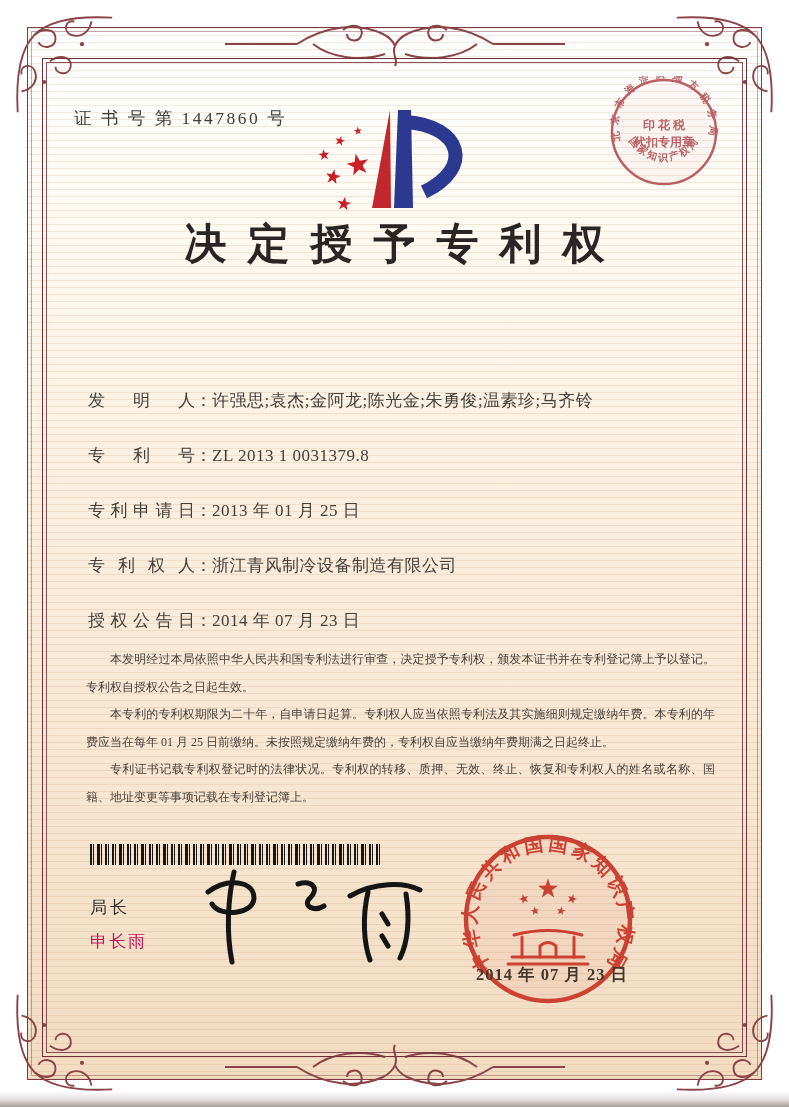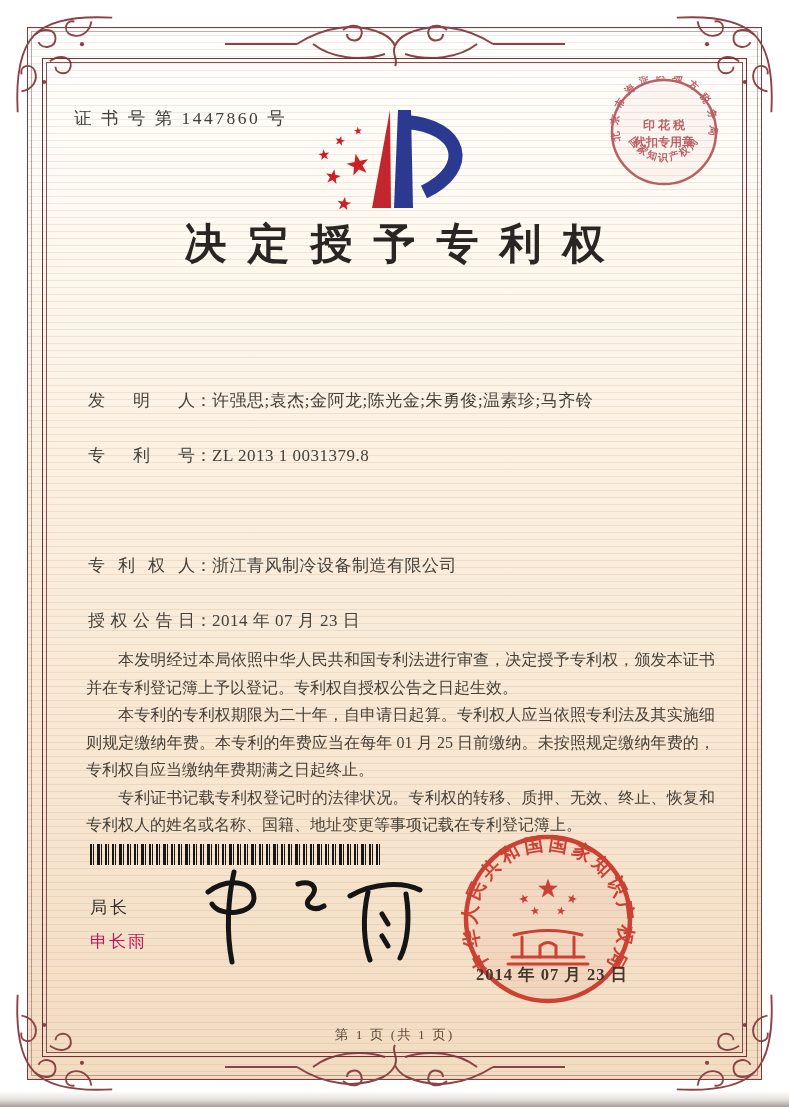--- a/index.html
+++ b/index.html
@@ -34,21 +34,21 @@
   .ornament-bottom{position:absolute;left:50%;bottom:10px;transform:translateX(-50%) rotate(180deg);}
   
   .cert-no{position:absolute;left:74px;top:106px;font-size:17.5px;color:#403c38;letter-spacing:2.5px;}
   .title{position:absolute;top:216px;left:0;right:0;text-align:center;
          font-size:42px;font-weight:bold;color:#2a2523;}
   .title span{letter-spacing:.5em;margin-right:-.5em;}
   .field{position:absolute;left:88px;font-size:17px;color:#45403a;white-space:nowrap;}
   .field .lbl{display:inline-block;width:107px;text-align:justify;text-align-last:justify;}
   .field .val{letter-spacing:.5px;}
   .body-text{position:absolute;left:86px;right:74px;top:646px;
-             font-size:16px;line-height:27.5px;color:#474139;text-align:justify;}
+             font-size:12px;line-height:27.5px;color:#474139;text-align:justify;}
   .body-text p{margin:0;text-indent:2em;}
   .barcode{position:absolute;left:90px;top:844px;width:292px;height:21px;
     background:repeating-linear-gradient(90deg,
       #161616 0 2px, transparent 2px 3px,
       #161616 3px 4px, transparent 4px 7px,
       #161616 7px 10px, transparent 10px 11px,
       #161616 11px 12px, transparent 12px 15px,
       #161616 15px 17px, transparent 17px 18px,
       #161616 18px 19px, transparent 19px 22px);}
   .director-title{position:absolute;left:90px;top:896px;font-size:17px;color:#332e29;letter-spacing:3px;
@@ -161,20 +161,23 @@
   </svg>
 
   <div class="title"><span>决定授予专利权</span></div>
 
   <div class="field" style="top:389px">
     <span class="lbl">发明人</span><span>：</span><span class="val">许强思;袁杰;金阿龙;陈光金;朱勇俊;温素珍;马齐铃</span>
   </div>
   <div class="field" style="top:444px">
     <span class="lbl">专利号</span><span>：</span><span class="val">ZL 2013 1 0031379.8</span>
   </div>
+  <div class="field" style="top:499px">
+    <span class="lbl">专利申请日</span><span>：</span><span class="val">2013 年 01 月 25 日</span>
+  </div>
   <div class="field" style="top:554px">
     <span class="lbl">专利权人</span><span>：</span><span class="val">浙江青风制冷设备制造有限公司</span>
   </div>
   <div class="field" style="top:609px">
     <span class="lbl">授权公告日</span><span>：</span><span class="val">2014 年 07 月 23 日</span>
   </div>
 
   <div class="body-text">
     <p>本发明经过本局依照中华人民共和国专利法进行审查，决定授予专利权，颁发本证书并在专利登记簿上予以登记。专利权自授权公告之日起生效。</p>
     <p>本专利的专利权期限为二十年，自申请日起算。专利权人应当依照专利法及其实施细则规定缴纳年费。本专利的年费应当在每年 01 月 25 日前缴纳。未按照规定缴纳年费的，专利权自应当缴纳年费期满之日起终止。</p>
@@ -218,16 +221,15 @@
       <path d="M 54,104 Q 88,95 122,104"></path>
       <path d="M 62,106 L 62,126"></path>
         <path d="M 114,106 L 114,126"></path>
       <path d="M 52,126 H 124"></path>
       <path d="M 80,126 L 80,115 Q 88,108 96,115 L 96,126"></path>
       <path d="M 48,133 H 128"></path>
     </g>
   </svg>
   <div class="seal-date">2014 年 07 月 23 日</div>
 
-  <div class="footer">第 1 页 (共 1 页)</div>
 
   <div class="page-edge"></div>
 </div>
 
 </body></html>

